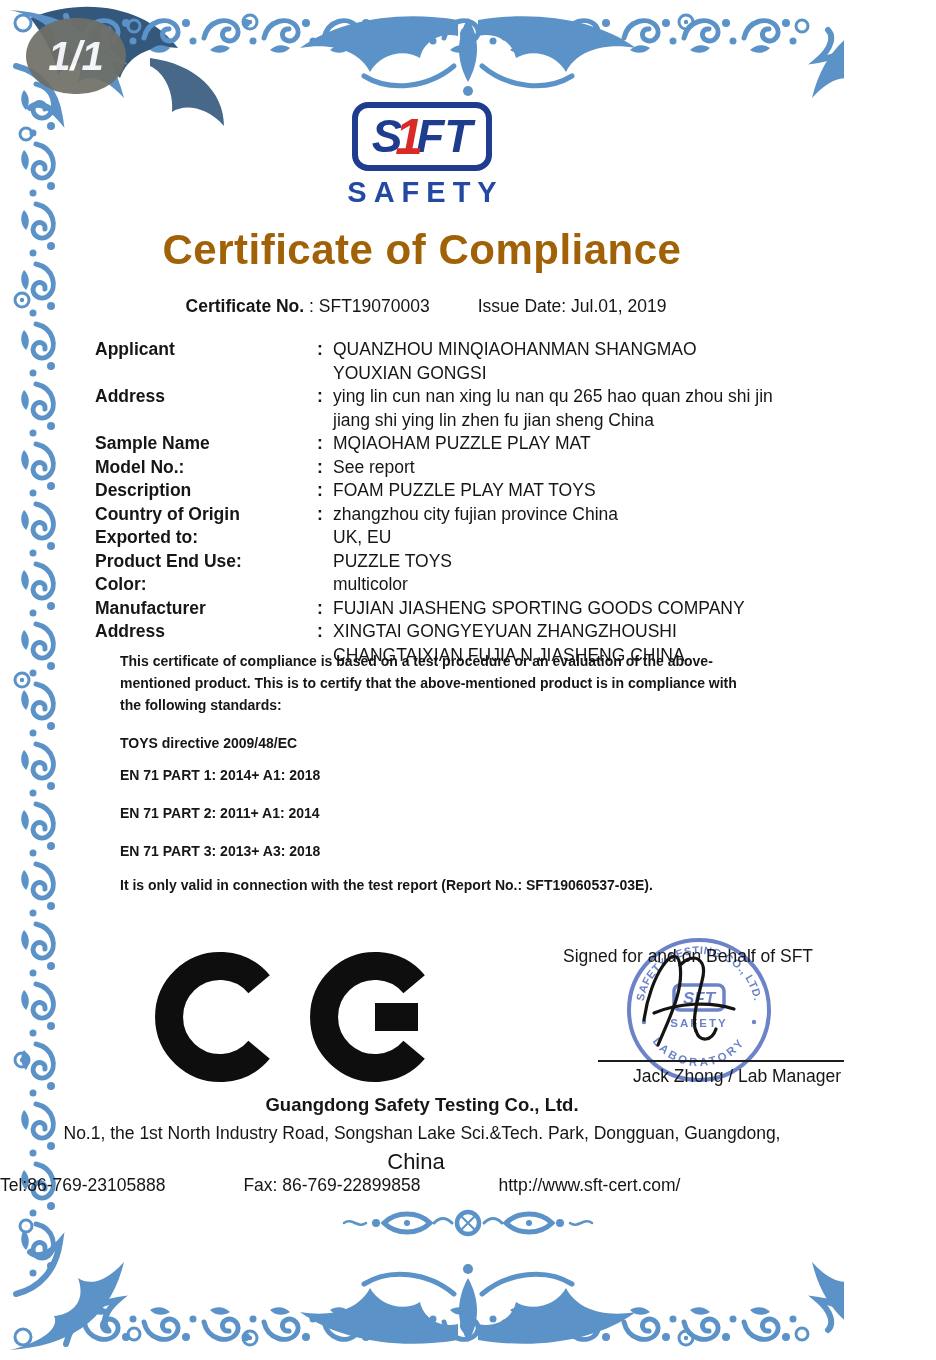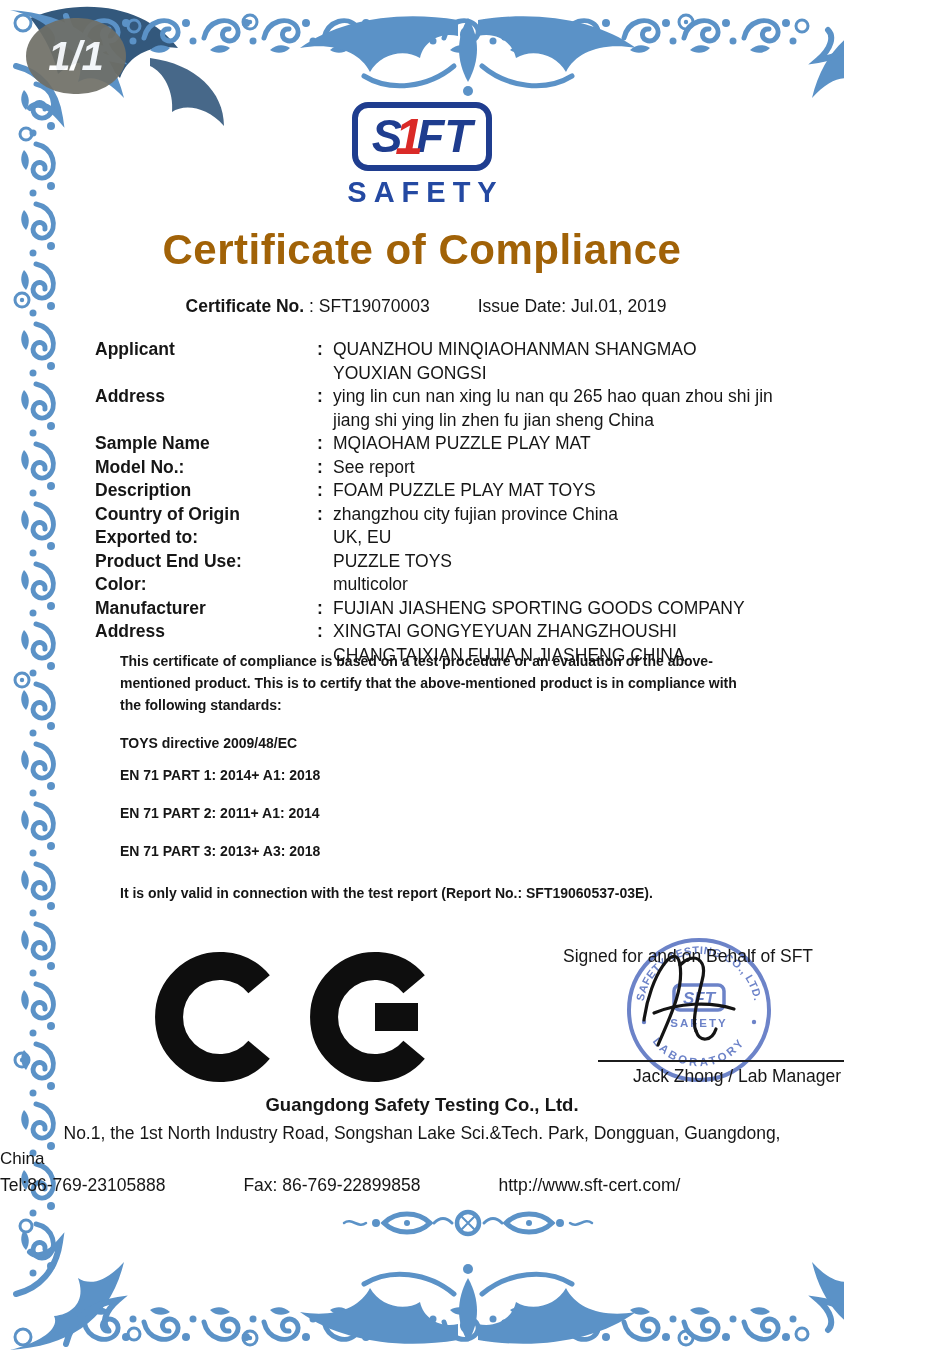--- a/index.html
+++ b/index.html
@@ -38,31 +38,31 @@
   .fields{position:absolute;top:338px;left:95px;right:70px;font-size:17.5px;line-height:23.5px}
   .frow{display:flex;align-items:flex-start}
   .flabel{width:222px;flex:none;font-weight:bold}
   .fcolon{width:16px;flex:none;font-weight:bold}
   .fvalue{flex:1}
   
   .statement{position:absolute;top:651px;left:120px;right:100px;font-size:14px;font-weight:bold;line-height:21.8px}
   .std-0{margin-top:17px}
   .std-1{margin-top:10px}
   .std-n{margin-top:16px}
-  .validity{margin-top:20px}
+  .validity{margin-top:12px}
   
   .ce-svg{position:absolute;left:140px;top:945px}
   .signed-for{position:absolute;left:563px;top:946px;font-size:17.5px;z-index:3}
   .stamp-svg{position:absolute;left:614px;top:925px;z-index:2}
   .sig-line{position:absolute;left:598px;top:1060px;width:278px;border-top:2px solid #1c1c1c;z-index:3}
   .sig-name{position:absolute;left:598px;top:1066px;width:278px;text-align:center;font-size:17.5px;z-index:3}
   
   .company{position:absolute;top:1094px;left:0;right:0;text-align:center;font-weight:bold;font-size:18.5px}
   .addr1{position:absolute;top:1123px;left:0;right:0;text-align:center;font-size:17.5px}
-  .addr2{position:absolute;top:1149px;left:0;right:12px;text-align:left;font-size:17px}
+  .addr2{position:absolute;top:1149px;left:0;right:12px;text-align:center;font-size:22px}
   .contact{position:absolute;top:1175px;left:0;right:0;display:flex;gap:78px;font-size:17.5px}
   .divider-svg{position:absolute;left:338px;top:1203px;color:var(--blue)}
 </style>
 </head>
 <body>
 
 <div class="page" style="--blue: #5b92c7; --navy: #1f3d8f; --red: #da2a27; --stamp: #4d68bd; --badge: #6f6f67;">
 
   <svg id="border-svg" class="border-svg" width="936" height="1360" viewBox="0 0 936 1360">
     <defs>

